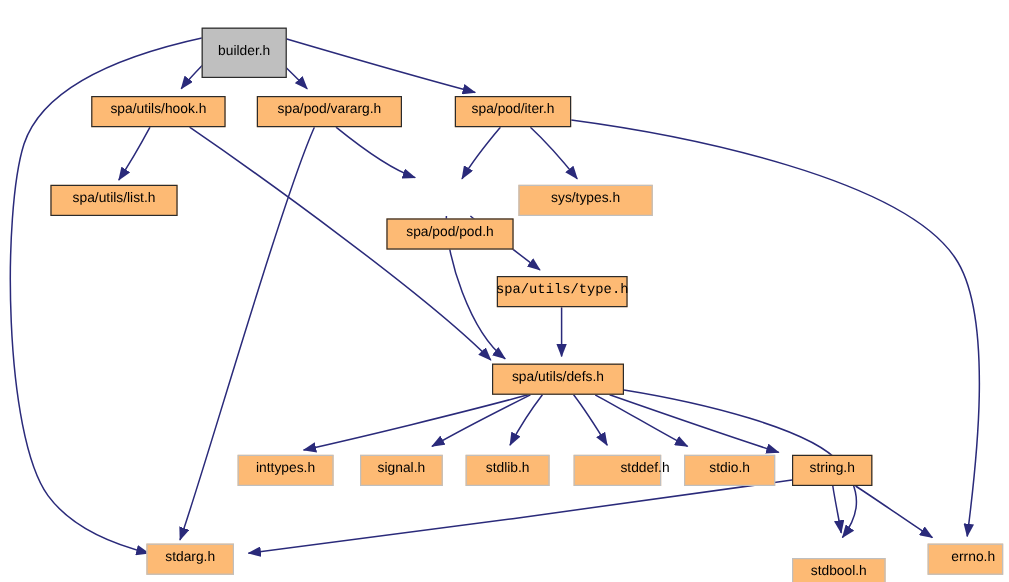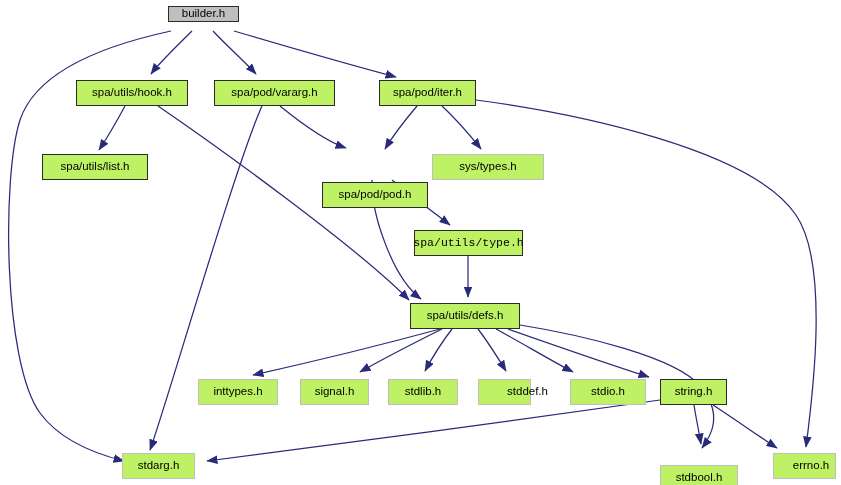--- a/index.html
+++ b/index.html
@@ -25,21 +25,21 @@
     width: 841px;
     height: 485px;
     pointer-events: none;
   }
   .node {
     position: absolute;
     box-sizing: border-box;
     display: flex;
     align-items: center;
     justify-content: center;
-    background: #bef264;
+    background: #fdba74;
     border: 1px solid #bfbfbf;
     font-size: 11.5px;
     line-height: 1;
     color: #000000;
     white-space: nowrap;
     letter-spacing: 0px;
   }
   .node.linked {
     border: 1.4px solid #2b2b2b;
   }
@@ -83,21 +83,21 @@
         <path d="M 478,329 C 488,342 498,358 506,371" fill="none" stroke="#2a2a7a" stroke-width="1.25" marker-end="url(#arrowhead)"></path>
         <path d="M 496,329 C 520,342 552,361 573,372" fill="none" stroke="#2a2a7a" stroke-width="1.25" marker-end="url(#arrowhead)"></path>
         <path d="M 508,329 C 548,343 608,364 649,377" fill="none" stroke="#2a2a7a" stroke-width="1.25" marker-end="url(#arrowhead)"></path>
         <path d="M 520,325 C 582,335 676,357 700,386 C 724,414 711,436 702,448" fill="none" stroke="#2a2a7a" stroke-width="1.25" marker-end="url(#arrowhead)"></path>
         <path d="M 694,405 C 696,418 699,432 701,444" fill="none" stroke="#2a2a7a" stroke-width="1.25" marker-end="url(#arrowhead)"></path>
         <path d="M 713,405 C 733,418 760,437 777,448" fill="none" stroke="#2a2a7a" stroke-width="1.25" marker-end="url(#arrowhead)"></path>
         <path d="M 660,400 C 556,415 321,447 207,461" fill="none" stroke="#2a2a7a" stroke-width="1.25" marker-end="url(#arrowhead)"></path>
       </g>
   </svg>
   <div id="nodes-group">
-      <div class="node root" style="left: 168px; top: 6px; width: 71px; height: 16px; text-align: center;">
+      <div class="node root" style="left: 168px; top: 23px; width: 71px; height: 42px; text-align: center;">
         <span class="node-label">builder.h</span>
       </div>
       <div class="node linked" style="left: 76px; top: 80px; width: 112px; height: 26px;">
         <span class="node-label">spa/utils/hook.h</span>
       </div>
       <div class="node linked" style="left: 214px; top: 80px; width: 121px; height: 26px;">
         <span class="node-label">spa/pod/vararg.h</span>
       </div>
       <div class="node linked" style="left: 379px; top: 80px; width: 97px; height: 26px;">
         <span class="node-label">spa/pod/iter.h</span>
@@ -119,21 +119,21 @@
       </div>
       <div class="node " style="left: 198px; top: 379px; width: 80px; height: 26px;">
         <span class="node-label">inttypes.h</span>
       </div>
       <div class="node " style="left: 300px; top: 379px; width: 69px; height: 26px;">
         <span class="node-label">signal.h</span>
       </div>
       <div class="node " style="left: 388px; top: 379px; width: 70px; height: 26px;">
         <span class="node-label">stdlib.h</span>
       </div>
-      <div class="node " style="left: 478px; top: 379px; width: 53px; height: 26px; padding-left: 46px;">
+      <div class="node " style="left: 478px; top: 379px; width: 73px; height: 26px; padding-left: 46px;">
         <span class="node-label">stddef.h</span>
       </div>
       <div class="node " style="left: 570px; top: 379px; width: 76px; height: 26px;">
         <span class="node-label">stdio.h</span>
       </div>
       <div class="node linked" style="left: 660px; top: 379px; width: 67px; height: 26px;">
         <span class="node-label">string.h</span>
       </div>
       <div class="node " style="left: 122px; top: 453px; width: 73px; height: 26px;">
         <span class="node-label">stdarg.h</span>

